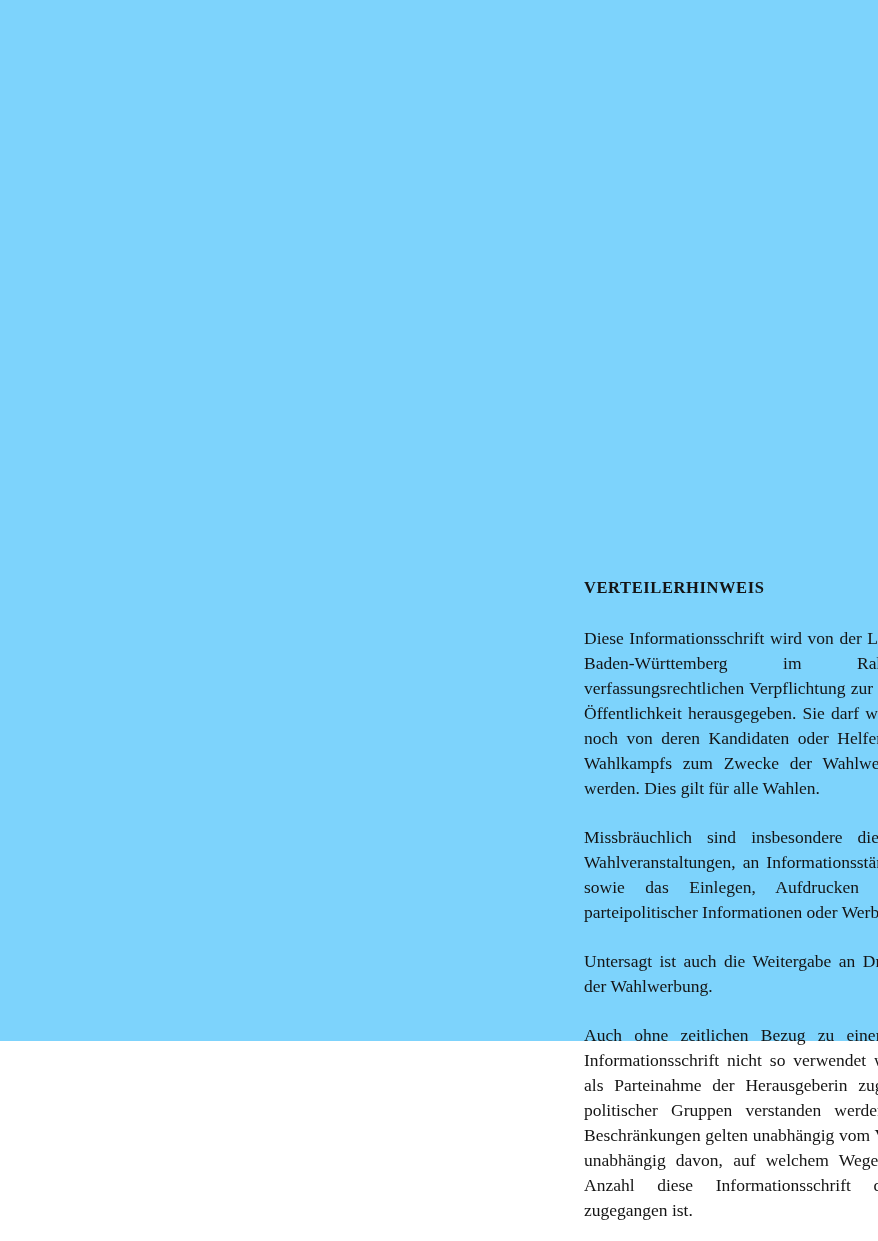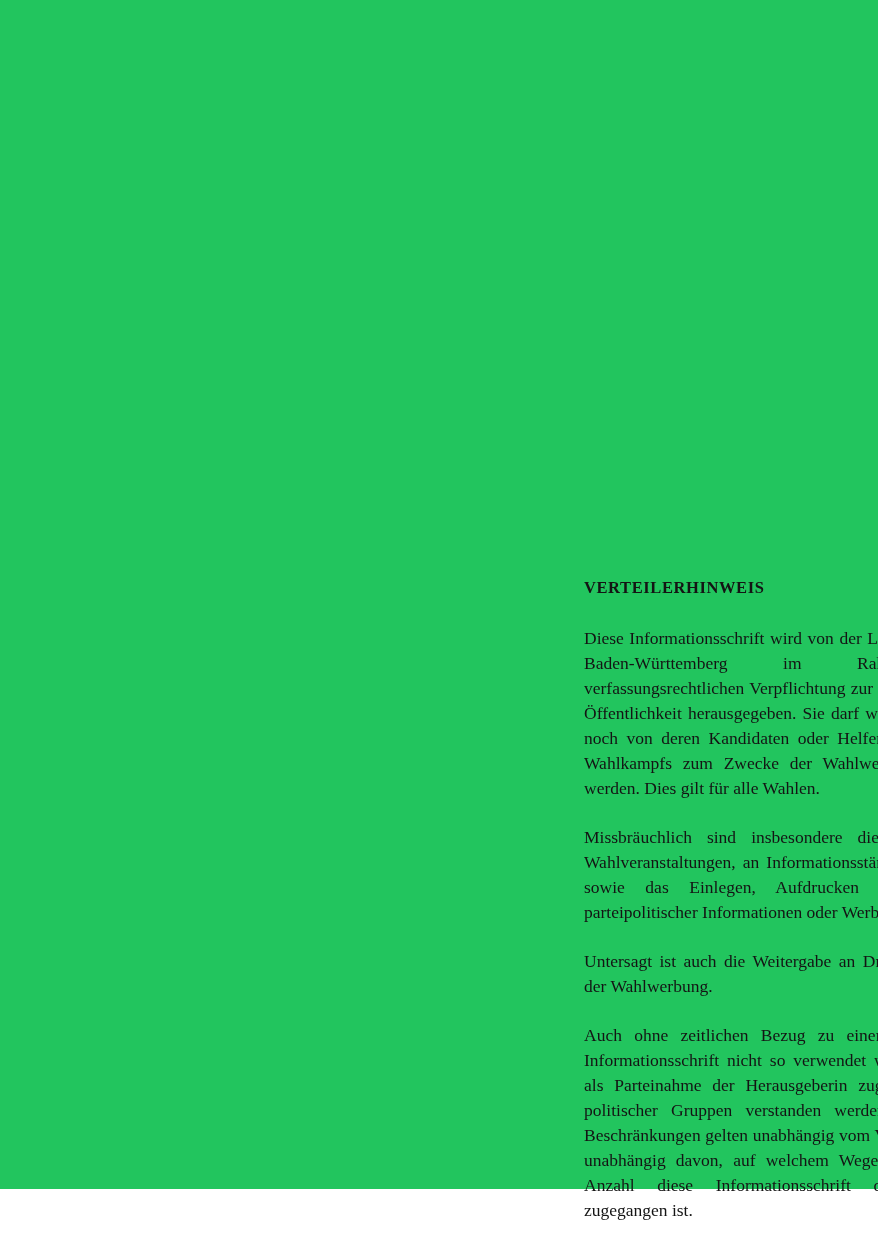--- a/index.html
+++ b/index.html
@@ -15,22 +15,22 @@
     font-family: "Liberation Serif", serif;
     color: #141414;
   }
 
   
   #page {
     position: absolute;
     left: 0;
     top: 0;
     width: 878px;
-    height: 1189px;
-    background: #22c55e;
+    height: 1041px;
+    background: #7dd3fc;
   }
 
   #text-column {
     position: absolute;
     left: 584px;
     top: 578px;
     width: 420px;        
     text-align: justify;
   }
 

